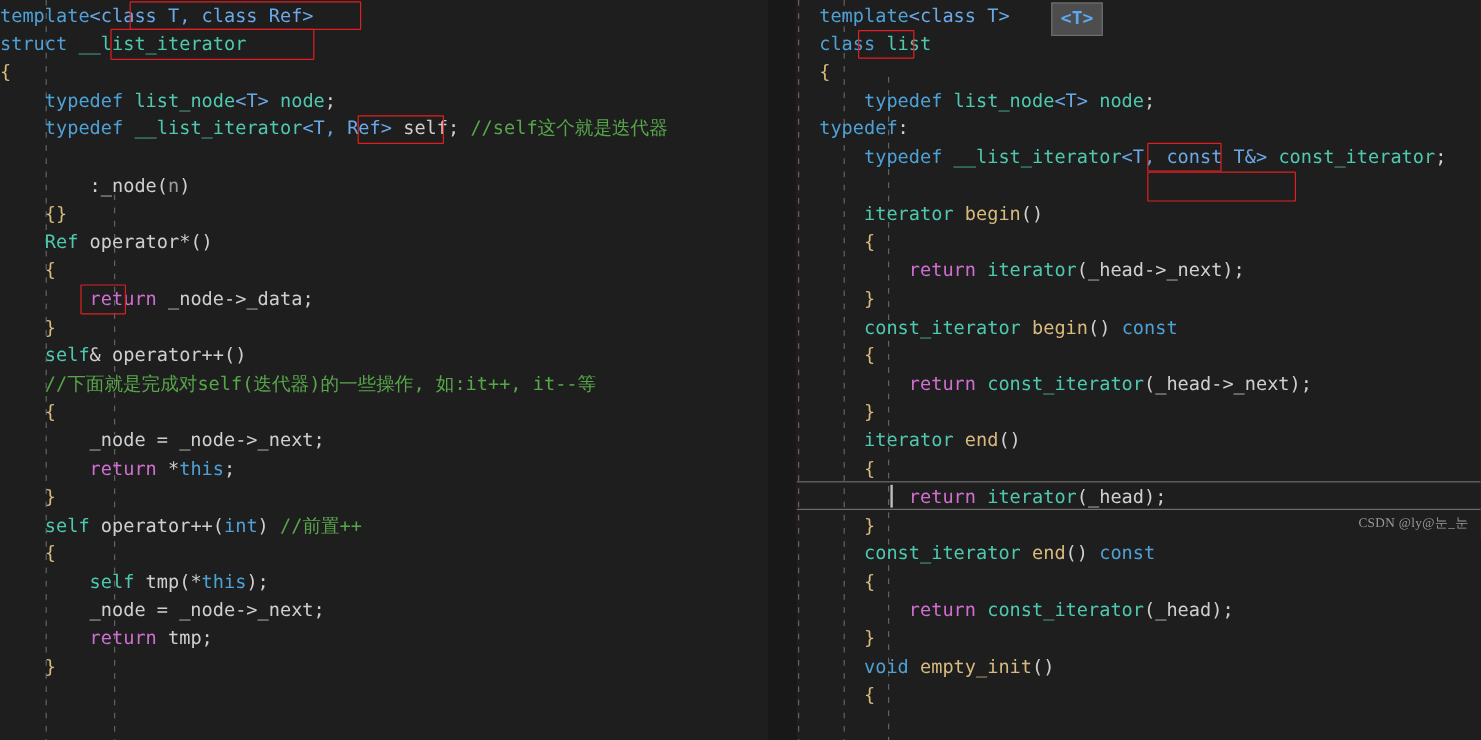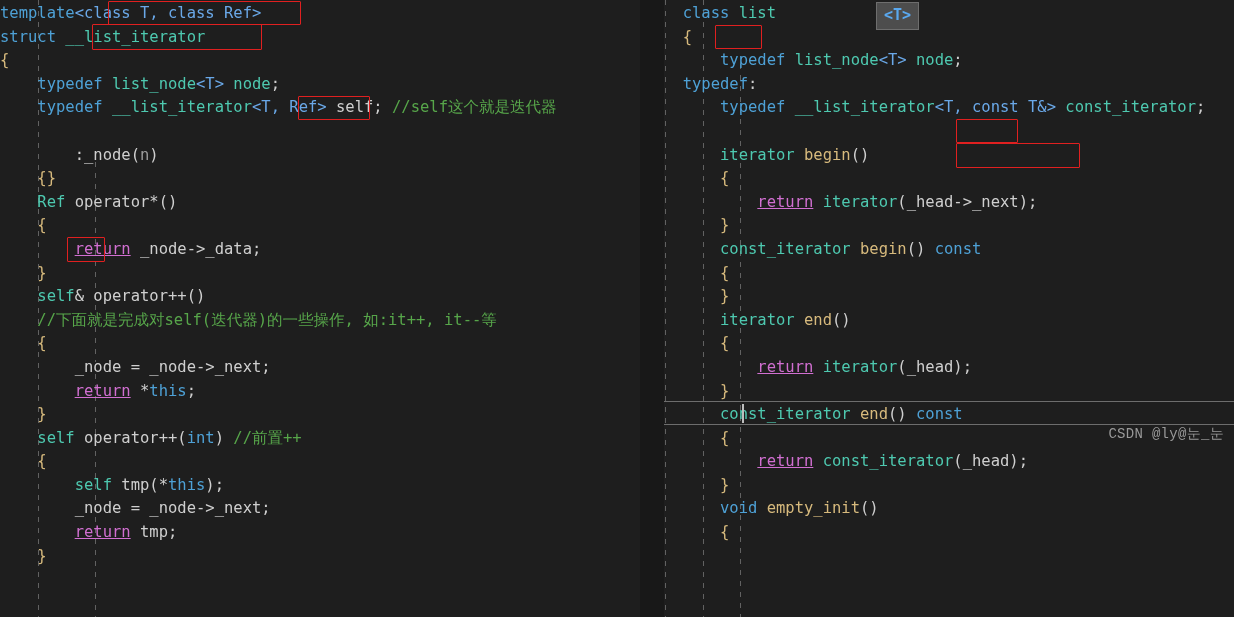--- a/index.html
+++ b/index.html
@@ -49,21 +49,21 @@
     letter-spacing: 0px;
     color: #d4d4d4;
   }
 
   
   .kw     { color: #4ea1d6; }  
   .typ    { color: #4ec9b0; }  
   .fn     { color: #d7ba7d; }  
   .pun    { color: #cfcfcf; }
   .cmt    { color: #57a64a; }  
-  .ret    { color: #d16fd1; text-decoration: underline; }  
+  .ret    { color: #d16fd1; }  
   .brace  { color: #d7ba7d; }
   .tparam { color: #6aa8e8; }  
   .dim    { color: #9b9b9b; }
 
   
   .guide {
     position: absolute;
     top: 0;
     width: 1px;
     height: 617px;
@@ -116,22 +116,22 @@
     height: 19px;
     background: #bdbdbd;
   }
 
   
   .watermark {
     position: absolute;
     right: 10px;
     bottom: 6px;
     color: #9a9a9a;
-    font-size: 14px;
-    font-family: Liberation Mono, monospace;
+    font-size: 11px;
+    font-family: Liberation Serif, serif;
     letter-spacing: .3px;
     white-space: nowrap;
   }
 </style>
 </head>
 <body>
 
 <div id="app">
 
   <div class="pane pane-left">
@@ -204,20 +204,21 @@
   <div class="pane-gap"></div>
 
   <div class="pane pane-right">
 
     <div class="guide" style="left:1px;"></div>
     <div class="guide" style="left:39px;"></div>
     <div class="guide" style="left:76px; top:64px; height:553px;"></div>
 
     <div class="code">
 
+      <div class="line">  <span class="kw">template</span><span class="tparam">&lt;class T&gt;</span></div>
 
       <div class="line">  <span class="kw">class</span> <span class="typ">list</span></div>
 
       <div class="line">  <span class="brace">{</span></div>
 
       <div class="line">      <span class="kw">typedef</span> <span class="typ">list_node</span><span class="tparam">&lt;T&gt;</span> <span class="typ">node</span><span class="pun">;</span></div>
 
       <div class="line">  <span class="kw">typedef</span><span class="pun">:</span></div>
 
 
@@ -230,20 +231,21 @@
       <div class="line">      <span class="brace">{</span></div>
 
       <div class="line">          <span class="ret">return</span> <span class="typ">iterator</span><span class="pun">(_head-&gt;_next);</span></div>
 
       <div class="line">      <span class="brace">}</span></div>
 
       <div class="line">      <span class="typ">const_iterator</span> <span class="fn">begin</span><span class="pun">()</span> <span class="kw">const</span></div>
 
       <div class="line">      <span class="brace">{</span></div>
 
+      <div class="line">          <span class="ret">return</span> <span class="typ">const_iterator</span><span class="pun">(_head-&gt;_next);</span></div>
 
       <div class="line">      <span class="brace">}</span></div>
 
       <div class="line">      <span class="typ">iterator</span> <span class="fn">end</span><span class="pun">()</span></div>
 
       <div class="line">      <span class="brace">{</span></div>
 
       <div class="line">          <span class="ret">return</span> <span class="typ">iterator</span><span class="pun">(_head);</span></div>
 
       <div class="line">      <span class="brace">}</span></div>

